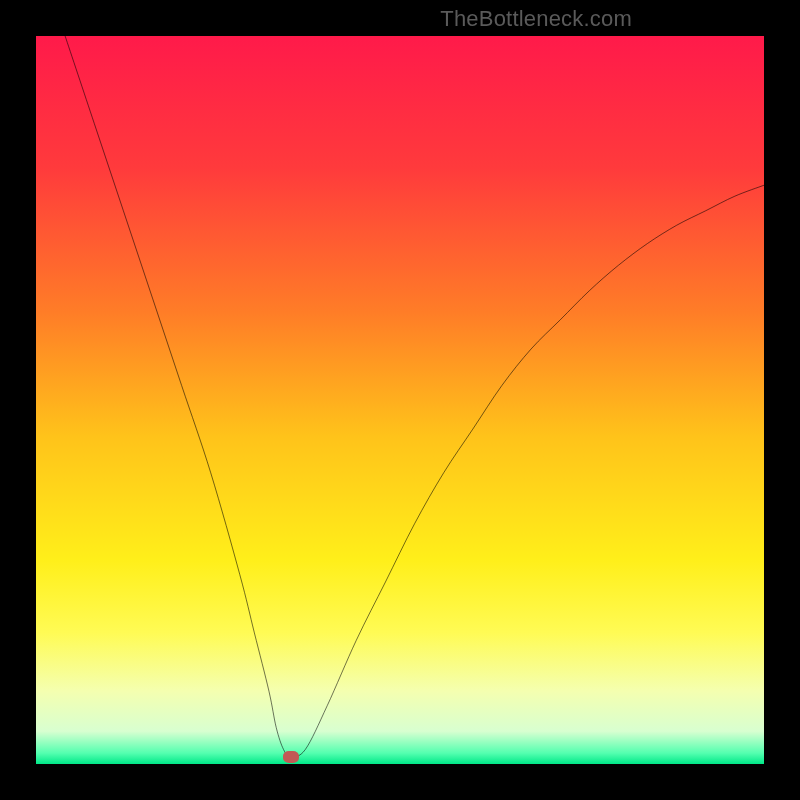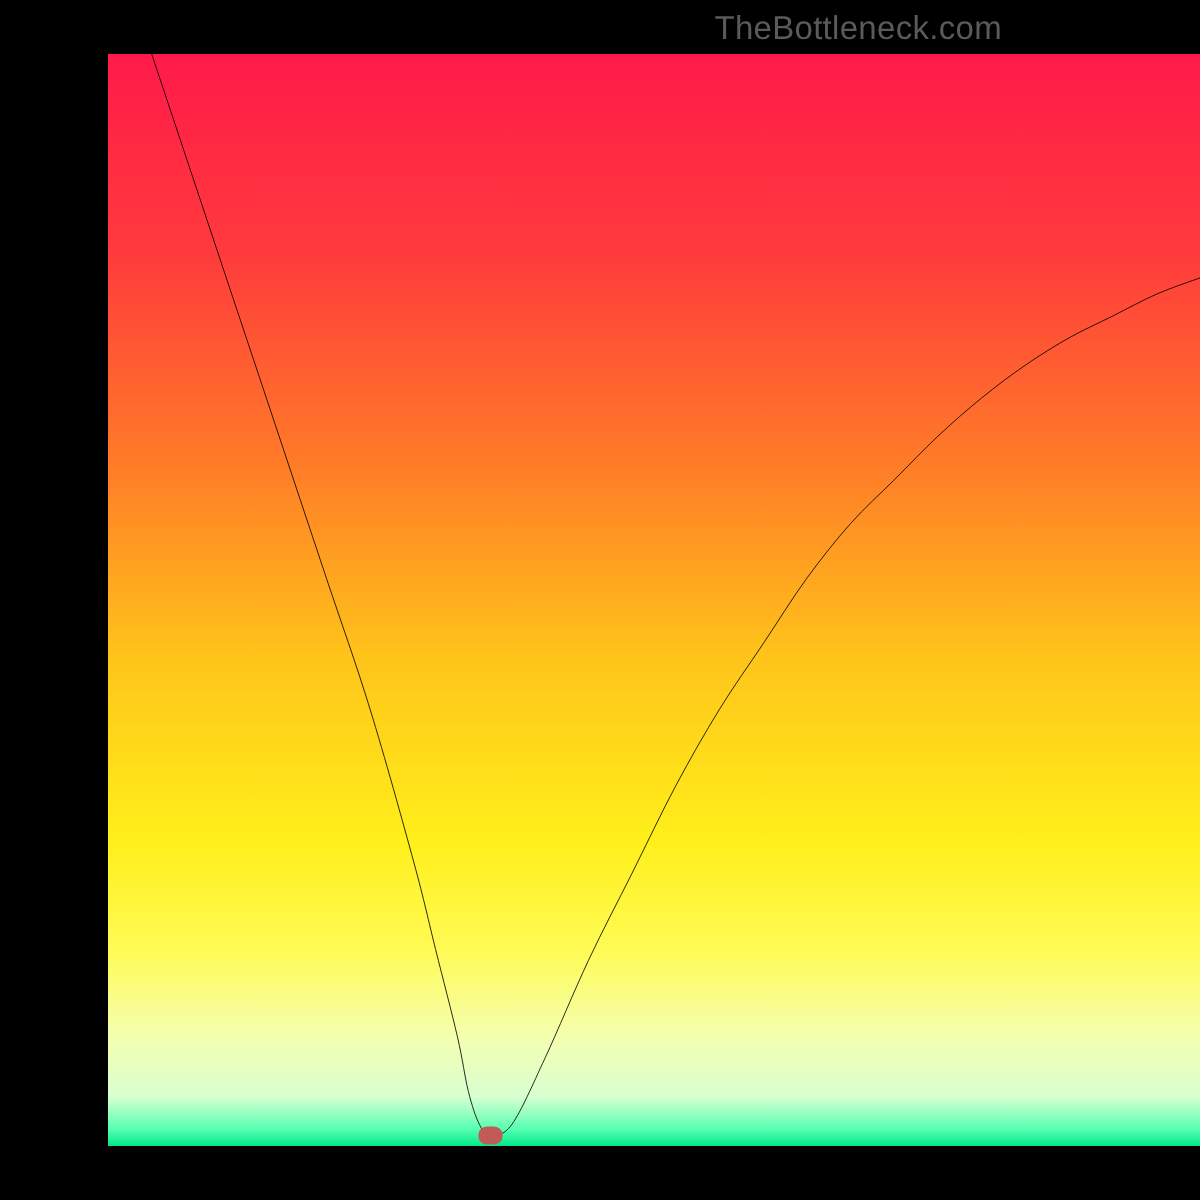--- a/index.html
+++ b/index.html
@@ -4,21 +4,20 @@
 <style>
   * { margin: 0; padding: 0; box-sizing: border-box; }
   html, body { width: 800px; height: 800px; overflow: hidden; }
   body { background: #000; font-family: Arial, Helvetica, sans-serif; }
 
   .frame {
     position: absolute;
     left: 0; top: 0;
     width: 672px; height: 800px;
     background: #000;
-    margin-left: 36px;
   }
 
   .plot-area {
     position: absolute;
     left: 36px;
     top: 36px;
     width: 728px;
     height: 728px;
     overflow: hidden;
   }

